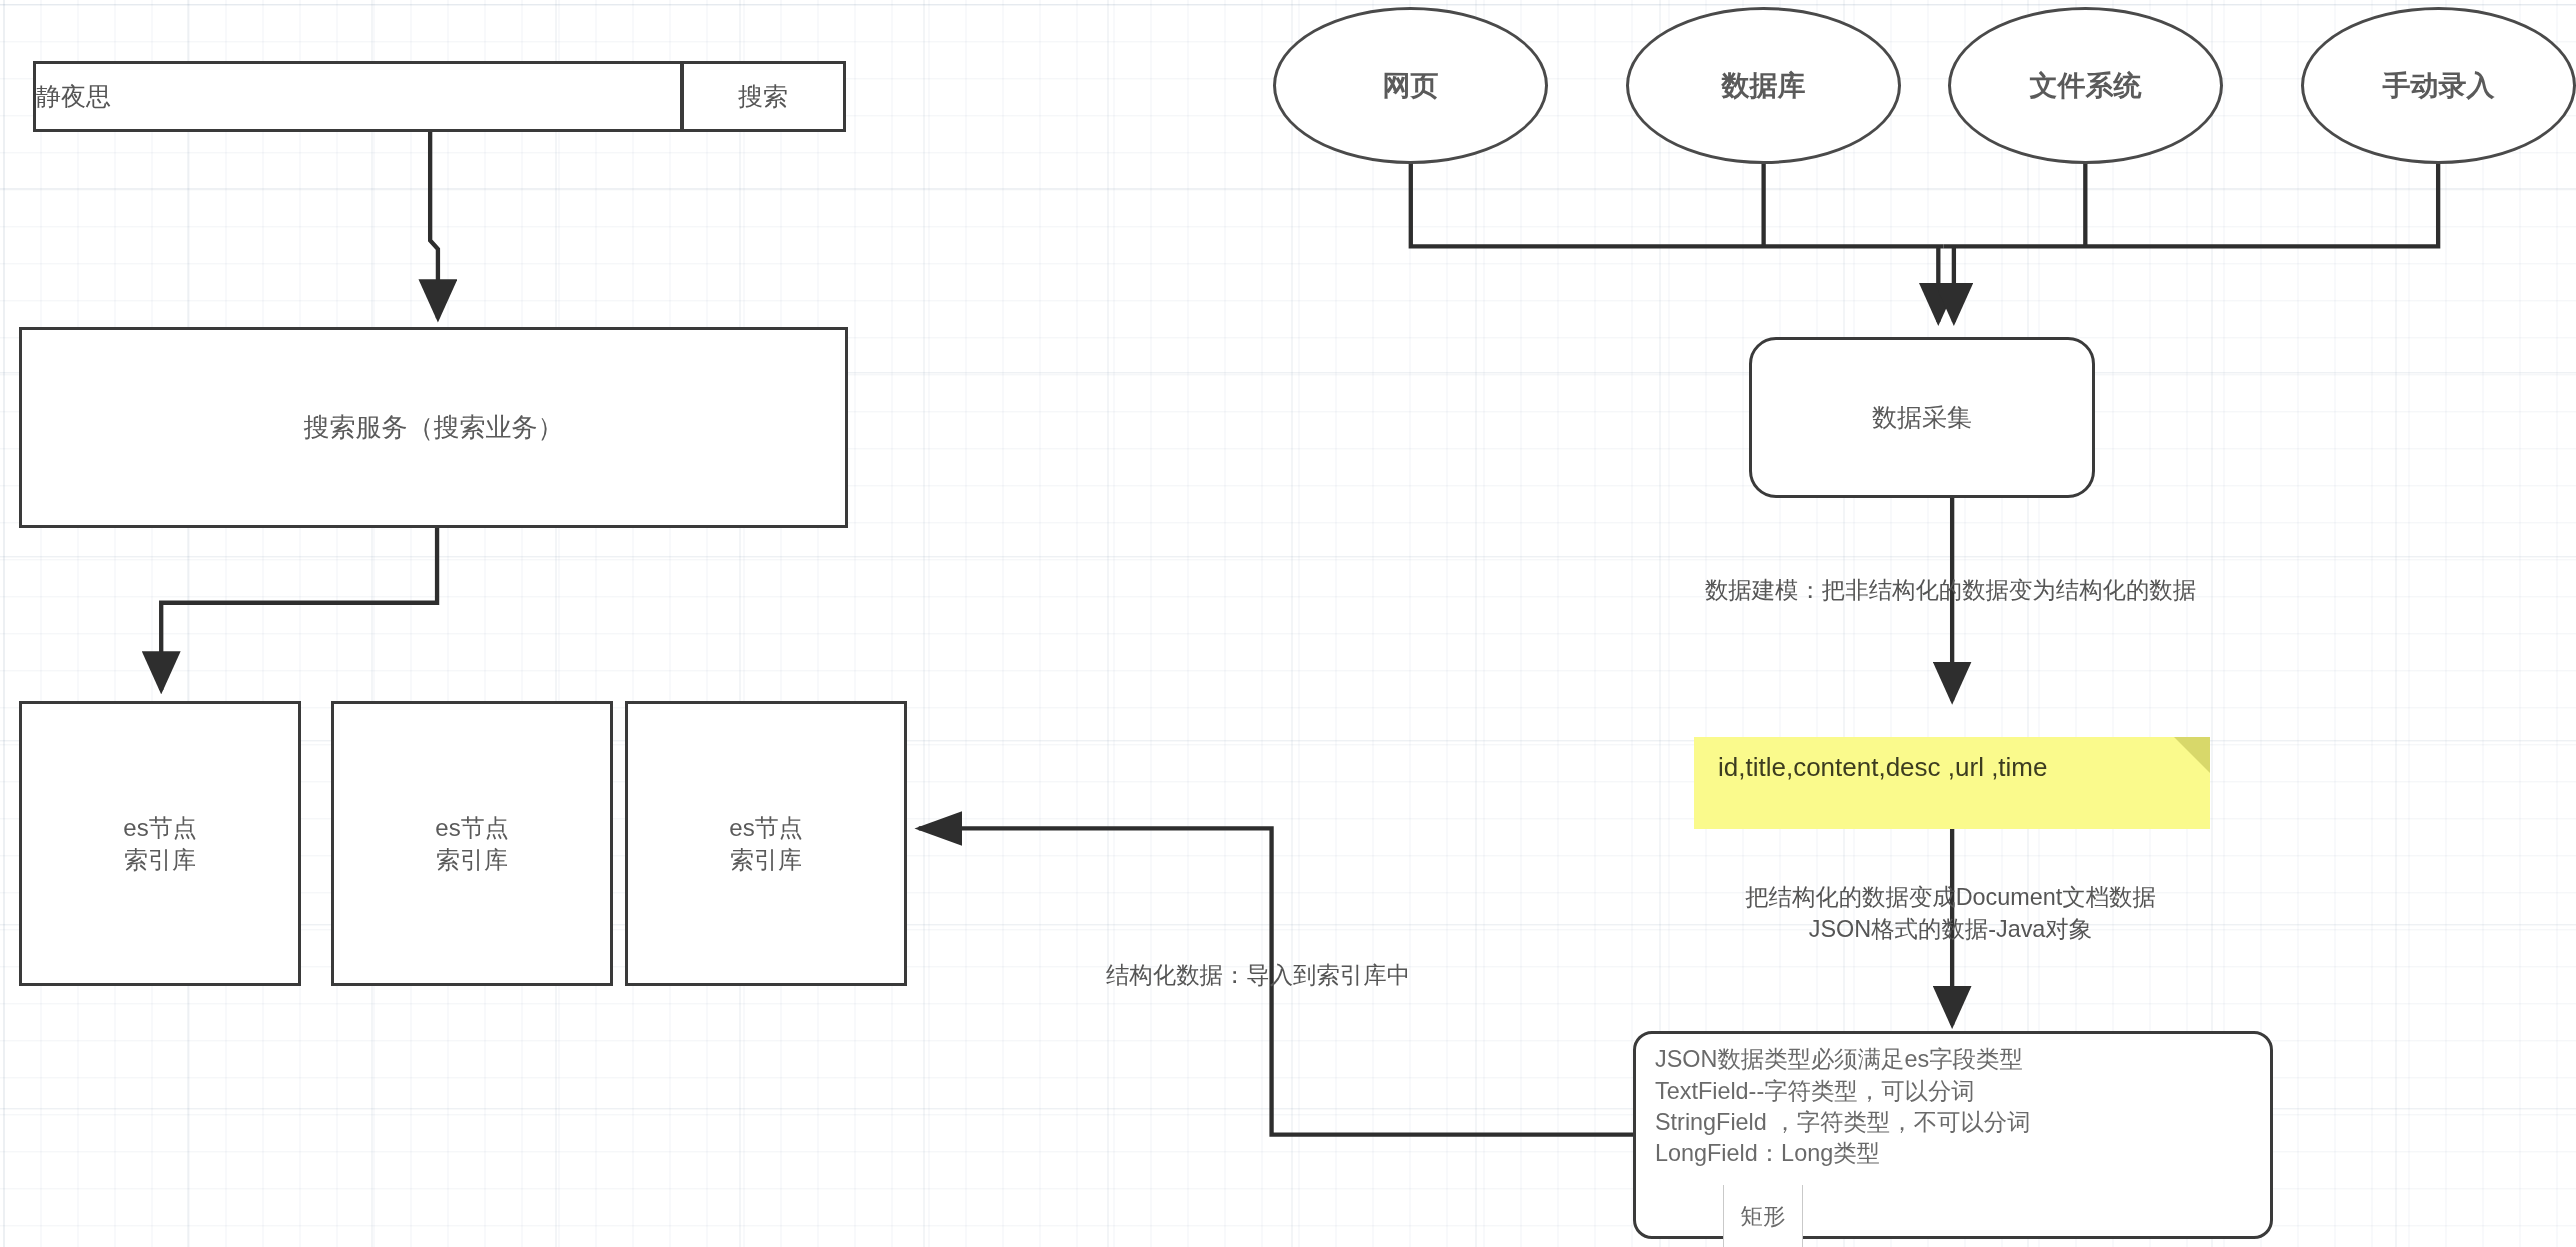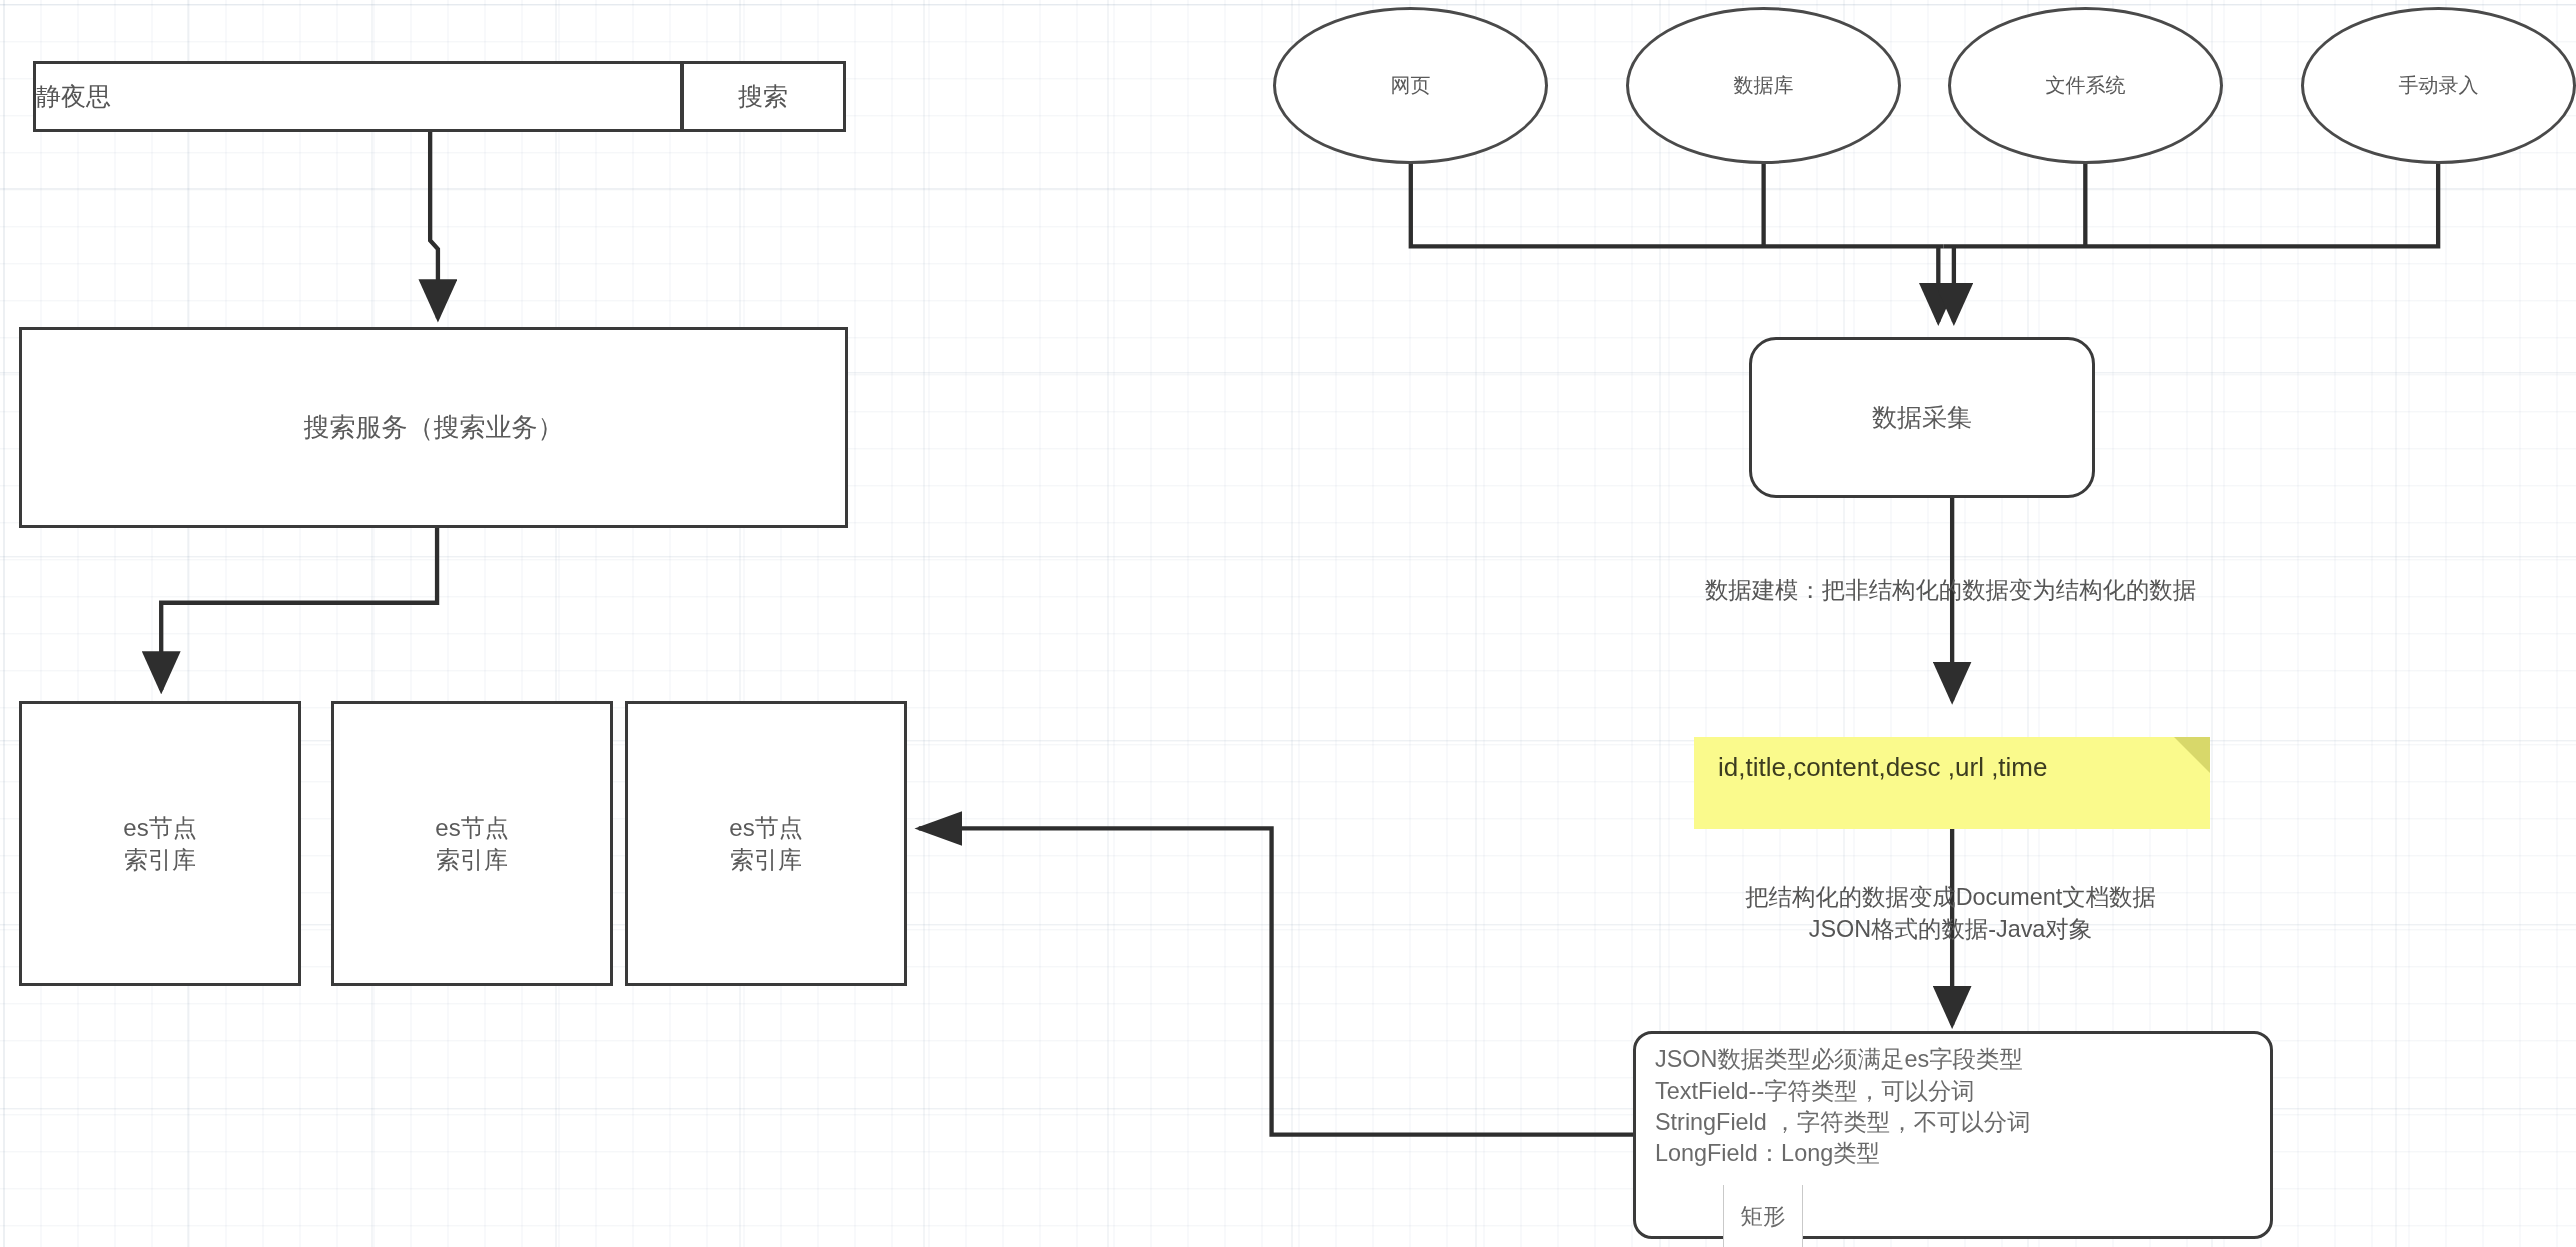--- a/index.html
+++ b/index.html
@@ -173,21 +173,21 @@
     font-size: 23.4px;
     color: #555555;
     white-space: pre-line;
     text-align: center;
     line-height: 1.35;
   }
   #label-modeling { left: 1609px; top: 575px; width: 683px; }
   #label-document { left: 1609px; top: 882px; width: 683px; }
   #label-structured { left: 1016px; top: 960px; width: 484px; }
   
-  .src-ellipse { top: 7px; width: 275px; height: 157px; font-size: 20px; }
+  .src-ellipse { top: 7px; width: 275px; height: 157px; font-size: 28px; font-weight: bold; }
   #ellipse-web      { left: 1273px; }
   #ellipse-db       { left: 1626px; }
   #ellipse-fs       { left: 1948px; }
   #ellipse-manual   { left: 2301px; justify-content: center; }
 </style>
 </head>
 <body>
 
 <div id="canvas">
 
@@ -260,20 +260,21 @@
     <span>手动录入</span>
   </div>
 
   <div class="node" id="data-collect">
     <span class="node-label">数据采集</span>
   </div>
 
   <div class="edge-label" id="label-modeling">数据建模：把非结构化的数据变为结构化的数据</div>
   <div class="edge-label" id="label-document">把结构化的数据变成Document文档数据
 JSON格式的数据-Java对象</div>
+  <div class="edge-label" id="label-structured">结构化数据：导入到索引库中</div>
 
   <div id="sticky-note">
     <div id="sticky-note-fold"></div>
     <div id="sticky-note-text">id,title,content,desc ,url ,time</div>
   </div>
 
   <div id="json-spec-box">
     <div id="json-spec-text">JSON数据类型必须满足es字段类型
 TextField--字符类型，可以分词
 StringField ，字符类型，不可以分词

